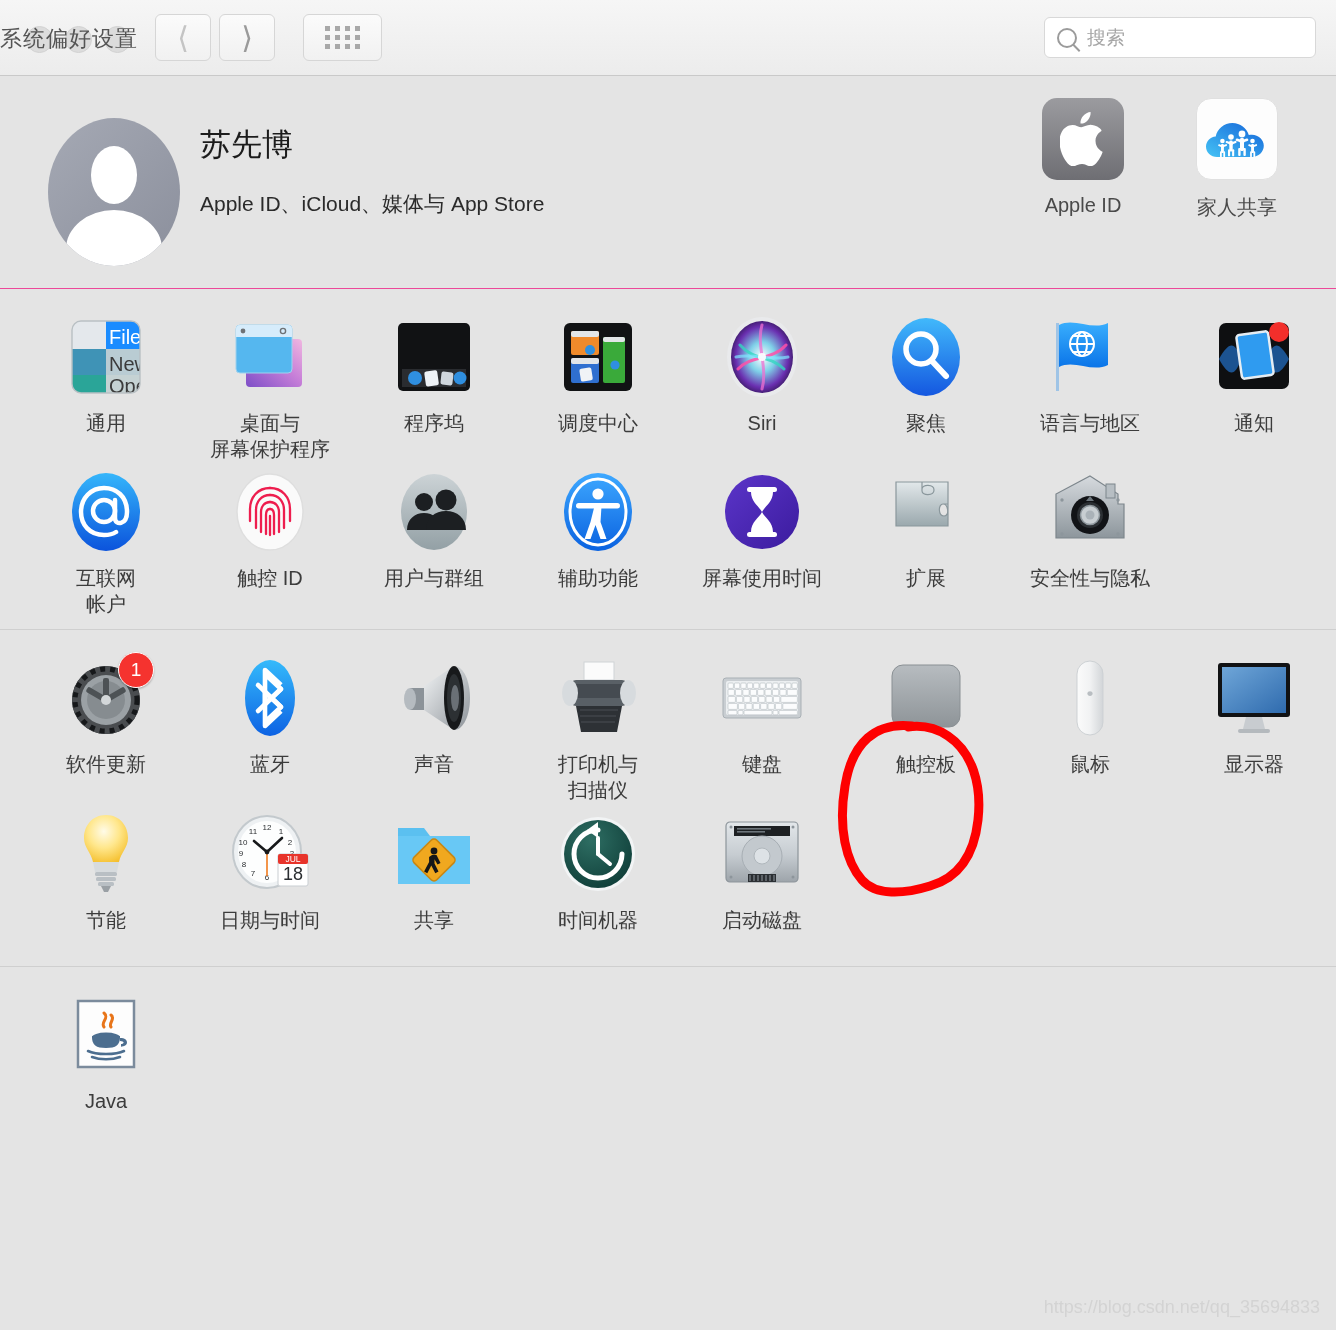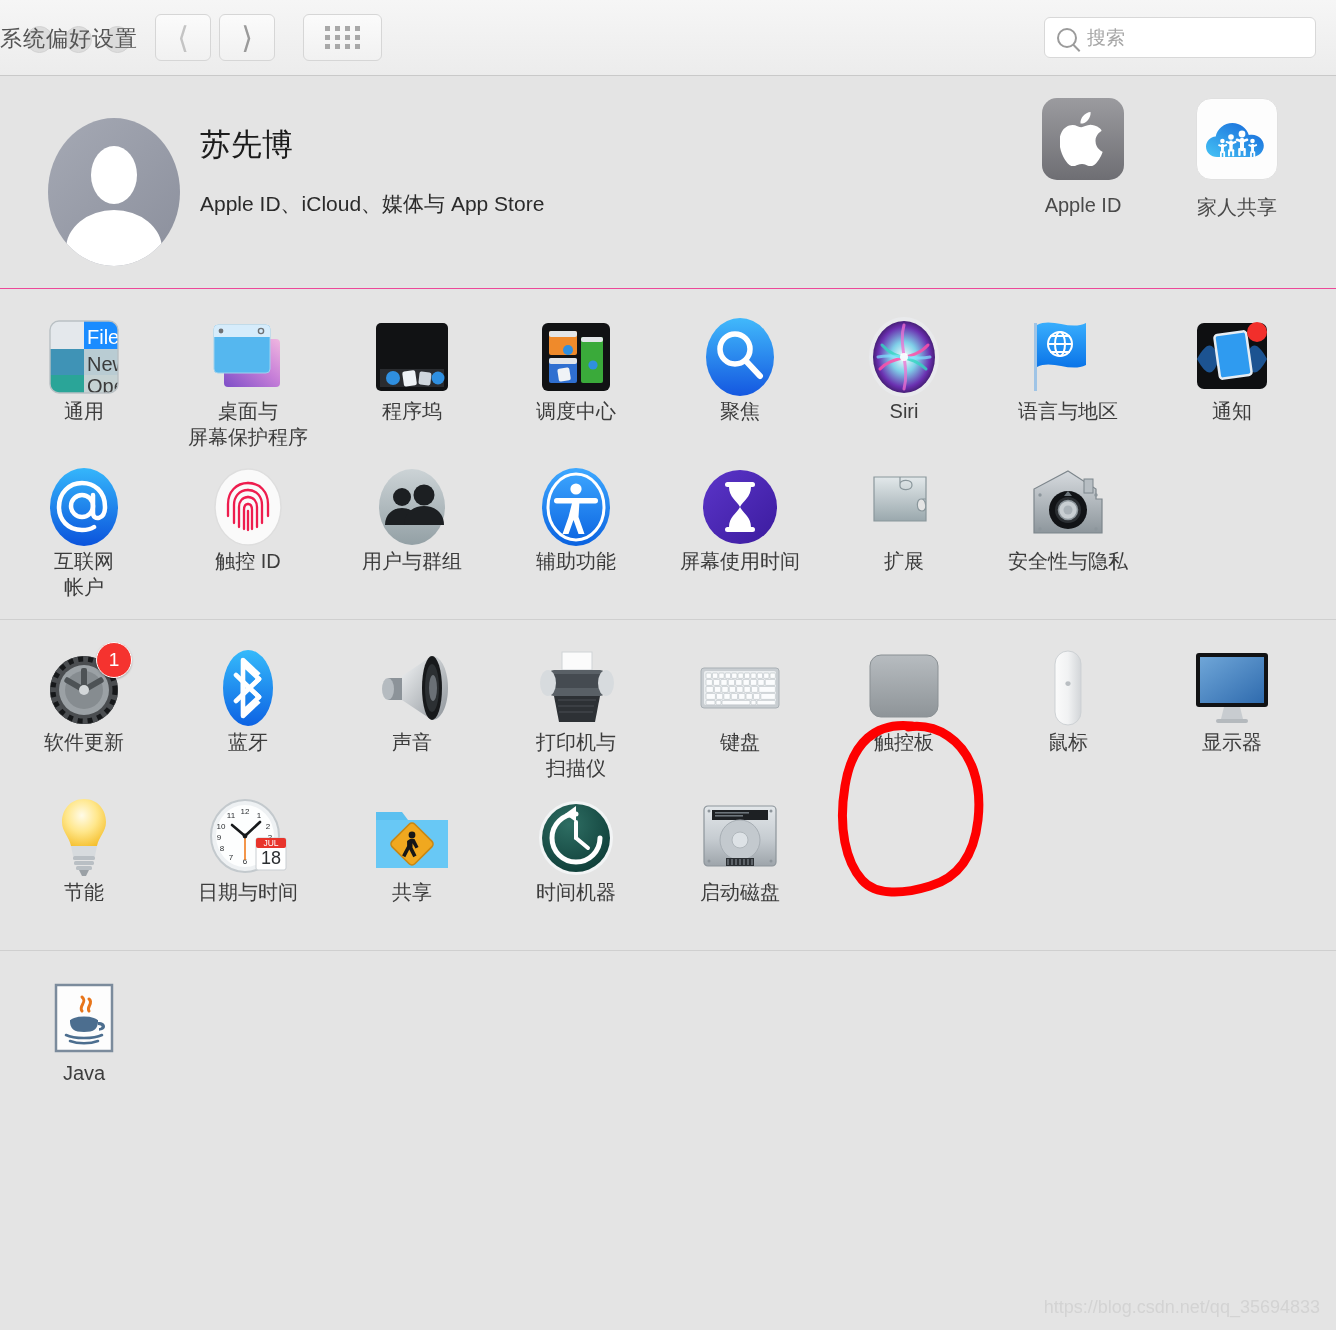--- a/index.html
+++ b/index.html
@@ -88,24 +88,24 @@
     display:flex;align-items:center;justify-content:center;
   }
   .family-ic{
     width:82px;height:82px;margin:0 auto;border-radius:15px;background:#fdfdfd;
     border:1px solid #e0e0e0;display:flex;align-items:center;justify-content:center;box-sizing:border-box;
   }
 
   
   .section{position:relative;border-bottom:1px solid #cfcfcf;padding:18px 0 12px;}
   .section.last{border-bottom:none;}
-  .grid{display:grid;grid-template-columns:repeat(8,164px);justify-content:start;padding-left:2px;}
+  .grid{display:grid;grid-template-columns:repeat(8,164px);justify-content:start;padding-left:24px;}
   .cell{width:164px;min-height:150px;text-align:center;padding-top:8px;box-sizing:border-box;}
   .cell .ico{height:84px;display:flex;align-items:center;justify-content:center;position:relative;}
-  .cell .lbl{font-size:20px;color:#3c3c3c;line-height:1.28;white-space:pre-line;}
+  .cell .lbl{margin-top:12px;font-size:20px;color:#3c3c3c;line-height:1.28;white-space:pre-line;}
   .badge{
     position:absolute;right:34px;top:-4px;width:34px;height:34px;border-radius:50%;
     background:#f5332f;color:#fff;font-size:19px;line-height:34px;text-align:center;
     border:1.5px solid #fff;box-shadow:0 1px 2px rgba(0,0,0,.25);
   }
 
   
   .annot{position:absolute;left:0;top:0;pointer-events:none;}
 
   .watermark{
@@ -301,56 +301,56 @@
             <circle cx="57" cy="44" r="4.6" fill="#2f8fe0"></circle>
           </svg>
         </div>
         <div class="lbl">调度中心</div>
       </div>
 
       <div class="cell">
         <div class="ico">
           <svg width="76" height="84" viewBox="0 0 76 84" aria-hidden="true">
             <defs>
-                <linearGradient id="spg" x1="0" y1="0" x2="0" y2="1">
-              <stop offset="0" stop-color="#41b9fb"></stop>
-                  <stop offset="1" stop-color="#1457e0"></stop>
-                </linearGradient>
-              </defs>
-            <ellipse cx="38" cy="42" rx="34" ry="39" fill="url(#spg)"></ellipse>
-            <circle cx="33" cy="34" r="15" fill="none" stroke="#fff" stroke-width="5.5"></circle>
-            <path d="M44 46 L58 61" stroke="#fff" stroke-width="6" stroke-linecap="round"></path>
-          </svg>
-        </div>
-        <div class="lbl">聚焦</div>
-      </div>
-
-      <div class="cell">
-        <div class="ico">
-          <svg width="76" height="84" viewBox="0 0 76 84" aria-hidden="true">
-            <defs>
               <radialGradient id="sircore" cx=".5" cy=".5" r=".6">
                 <stop offset="0" stop-color="#ffffff"></stop>
                   <stop offset=".35" stop-color="#7fd0e8"></stop>
                 <stop offset=".7" stop-color="#6a2fb0"></stop>
                   <stop offset="1" stop-color="#190a30"></stop>
               </radialGradient>
             </defs>
             <ellipse cx="38" cy="42" rx="35" ry="40" fill="#e9eaec"></ellipse>
             <ellipse cx="38" cy="42" rx="31" ry="36" fill="url(#sircore)"></ellipse>
             <g fill="none" stroke-width="3" stroke-linecap="round">
               <path d="M14 54 C26 40 48 46 62 30" stroke="#ff4fa8" opacity=".85"></path>
               <path d="M16 30 C30 46 46 40 60 54" stroke="#34d6c0" opacity=".8"></path>
               <path d="M38 10 C32 30 44 52 38 74" stroke="#f06fd0" opacity=".75"></path>
               <path d="M12 42 C30 38 46 46 64 42" stroke="#7fe6ff" opacity=".7"></path>
             </g>
             <circle cx="38" cy="42" r="4" fill="#ffffff" opacity=".9"></circle>
           </svg>
         </div>
         <div class="lbl">Siri</div>
+      </div>
+
+      <div class="cell">
+        <div class="ico">
+          <svg width="76" height="84" viewBox="0 0 76 84" aria-hidden="true">
+            <defs>
+                <linearGradient id="spg" x1="0" y1="0" x2="0" y2="1">
+              <stop offset="0" stop-color="#41b9fb"></stop>
+                  <stop offset="1" stop-color="#1457e0"></stop>
+                </linearGradient>
+              </defs>
+            <ellipse cx="38" cy="42" rx="34" ry="39" fill="url(#spg)"></ellipse>
+            <circle cx="33" cy="34" r="15" fill="none" stroke="#fff" stroke-width="5.5"></circle>
+            <path d="M44 46 L58 61" stroke="#fff" stroke-width="6" stroke-linecap="round"></path>
+          </svg>
+        </div>
+        <div class="lbl">聚焦</div>
       </div>
 
       <div class="cell">
         <div class="ico">
           <svg width="84" height="80" viewBox="0 0 84 80" aria-hidden="true">
             <defs>
                 <linearGradient id="flg" x1="0" y1="0" x2="0" y2="1">
               <stop offset="0" stop-color="#39aefd"></stop>
                   <stop offset="1" stop-color="#0a74e8"></stop>
                 </linearGradient>

